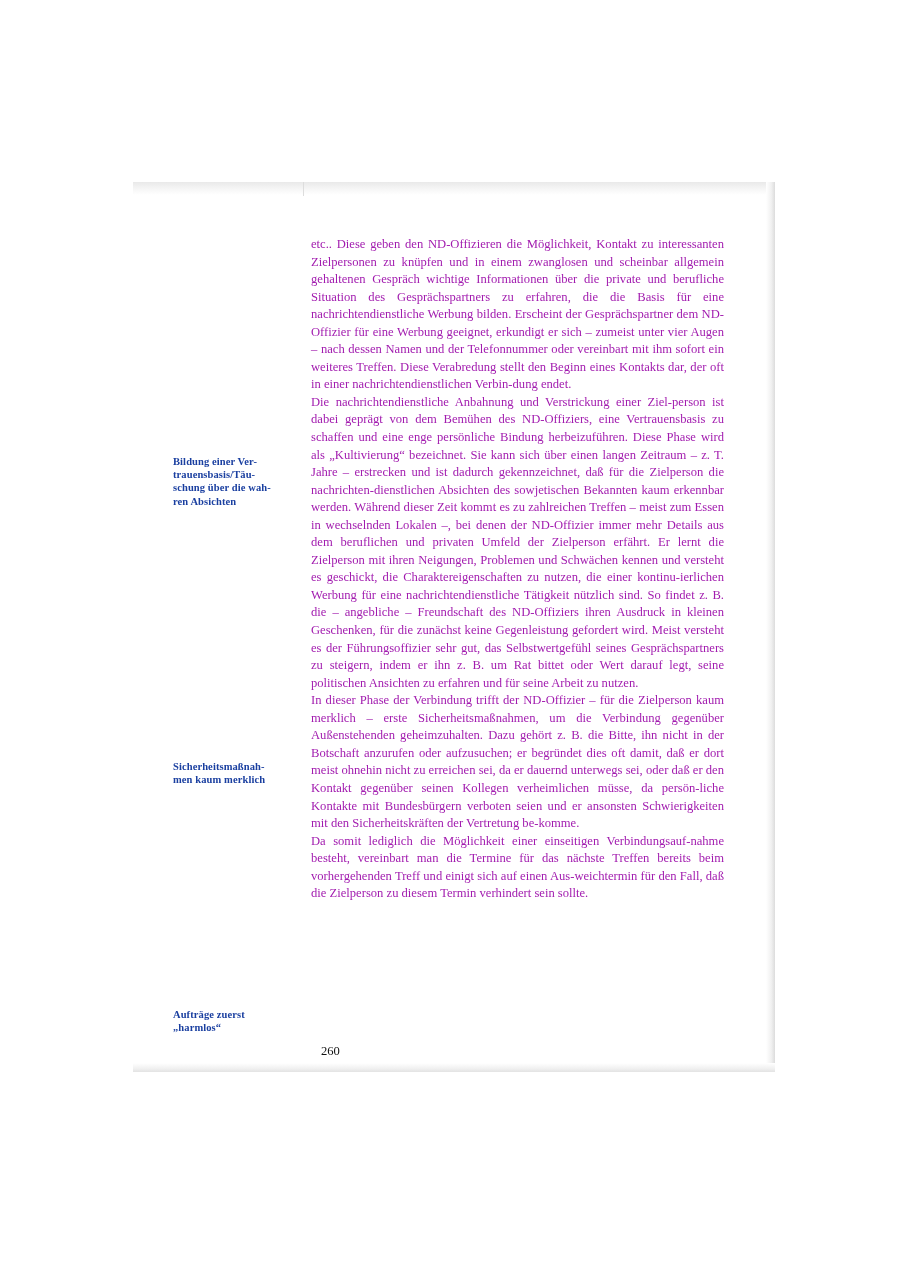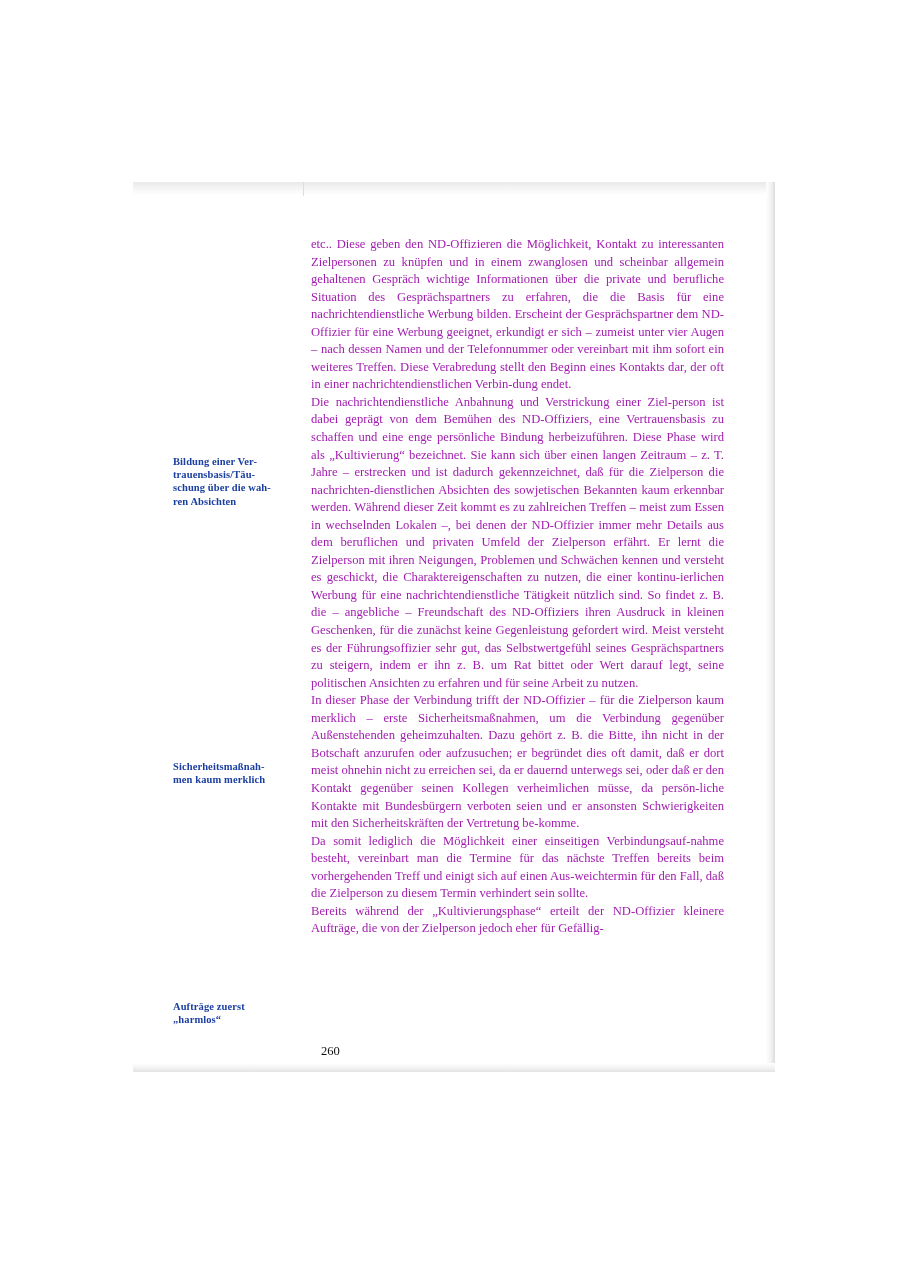--- a/index.html
+++ b/index.html
@@ -111,25 +111,24 @@
   <div id="sheet-crease"></div>
   <div id="sheet-right-shade"></div>
   <div id="sheet-bottom-shade"></div>
 
   <div class="marginalia" id="marg-0" style="white-space: pre-line;">Bildung einer Ver-
 trauensbasis/Täu-
 schung über die wah-
 ren Absichten</div>
   <div class="marginalia" id="marg-1" style="white-space: pre-line;">Sicherheitsmaßnah-
 men kaum merklich</div>
-  <div class="marginalia" id="marg-2" style="white-space: pre-line;">Aufträge zuerst
+  <div class="marginalia" id="marg-2" style="white-space: pre-line; margin-top: 8px;">Aufträge zuerst
 „harmlos“</div>
 
   <div id="body-col">
     <p class="para">etc.. Diese geben den ND-Offizieren die Möglichkeit, Kontakt zu interessanten Zielpersonen zu knüpfen und in einem zwanglosen und scheinbar allgemein gehaltenen Gespräch wichtige Informationen über die private und berufliche Situation des Gesprächspartners zu erfahren, die die Basis für eine nachrichtendienstliche Werbung bilden. Erscheint der Gesprächspartner dem ND-Offizier für eine Werbung geeignet, erkundigt er sich – zumeist unter vier Augen – nach dessen Namen und der Telefonnummer oder vereinbart mit ihm sofort ein weiteres Treffen. Diese Verabredung stellt den Beginn eines Kontakts dar, der oft in einer nachrichtendienstlichen Verbin-dung endet.</p>
     <p class="para">Die nachrichtendienstliche Anbahnung und Verstrickung einer Ziel-person ist dabei geprägt von dem Bemühen des ND-Offiziers, eine Vertrauensbasis zu schaffen und eine enge persönliche Bindung herbeizuführen. Diese Phase wird als „Kultivierung“ bezeichnet. Sie kann sich über einen langen Zeitraum – z. T. Jahre – erstrecken und ist dadurch gekennzeichnet, daß für die Zielperson die nachrichten-dienstlichen Absichten des sowjetischen Bekannten kaum erkennbar werden. Während dieser Zeit kommt es zu zahlreichen Treffen – meist zum Essen in wechselnden Lokalen –, bei denen der ND-Offizier immer mehr Details aus dem beruflichen und privaten Umfeld der Zielperson erfährt. Er lernt die Zielperson mit ihren Neigungen, Problemen und Schwächen kennen und versteht es geschickt, die Charaktereigenschaften zu nutzen, die einer kontinu-ierlichen Werbung für eine nachrichtendienstliche Tätigkeit nützlich sind. So findet z. B. die – angebliche – Freundschaft des ND-Offiziers ihren Ausdruck in kleinen Geschenken, für die zunächst keine Gegenleistung gefordert wird. Meist versteht es der Führungsoffizier sehr gut, das Selbstwertgefühl seines Gesprächspartners zu steigern, indem er ihn z. B. um Rat bittet oder Wert darauf legt, seine politischen Ansichten zu erfahren und für seine Arbeit zu nutzen.</p>
     <p class="para">In dieser Phase der Verbindung trifft der ND-Offizier – für die Zielperson kaum merklich – erste Sicherheitsmaßnahmen, um die Verbindung gegenüber Außenstehenden geheimzuhalten. Dazu gehört z. B. die Bitte, ihn nicht in der Botschaft anzurufen oder aufzusuchen; er begründet dies oft damit, daß er dort meist ohnehin nicht zu erreichen sei, da er dauernd unterwegs sei, oder daß er den Kontakt gegenüber seinen Kollegen verheimlichen müsse, da persön-liche Kontakte mit Bundesbürgern verboten seien und er ansonsten Schwierigkeiten mit den Sicherheitskräften der Vertretung be-komme.</p>
     <p class="para">Da somit lediglich die Möglichkeit einer einseitigen Verbindungsauf-nahme besteht, vereinbart man die Termine für das nächste Treffen bereits beim vorhergehenden Treff und einigt sich auf einen Aus-weichtermin für den Fall, daß die Zielperson zu diesem Termin verhindert sein sollte.</p>
-    <p class="para">Bereits während der „Kultivierungsphase“ erteilt der ND-Offizier kleinere Aufträge, die von der Zielperson jedoch eher für Gefällig-</p>
   </div>
 
   <div class="folio">260</div>
 </div>
 
 </body></html>

